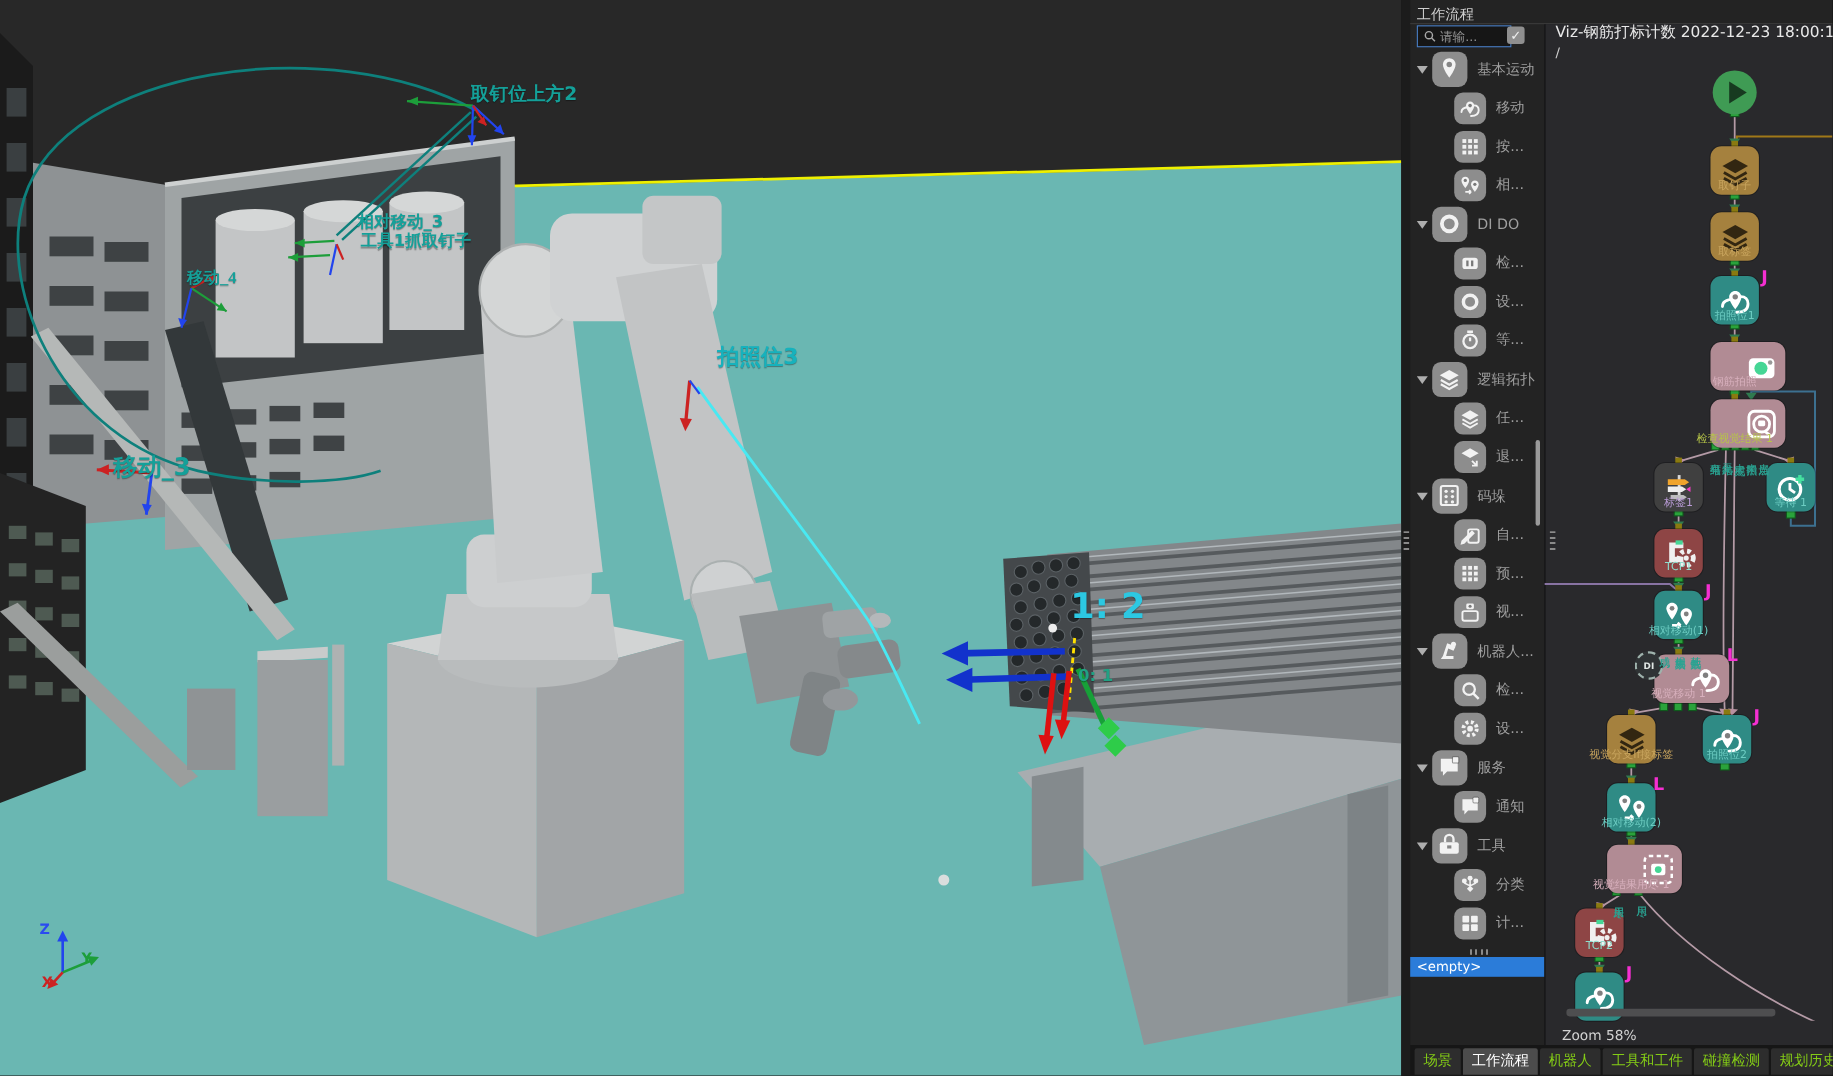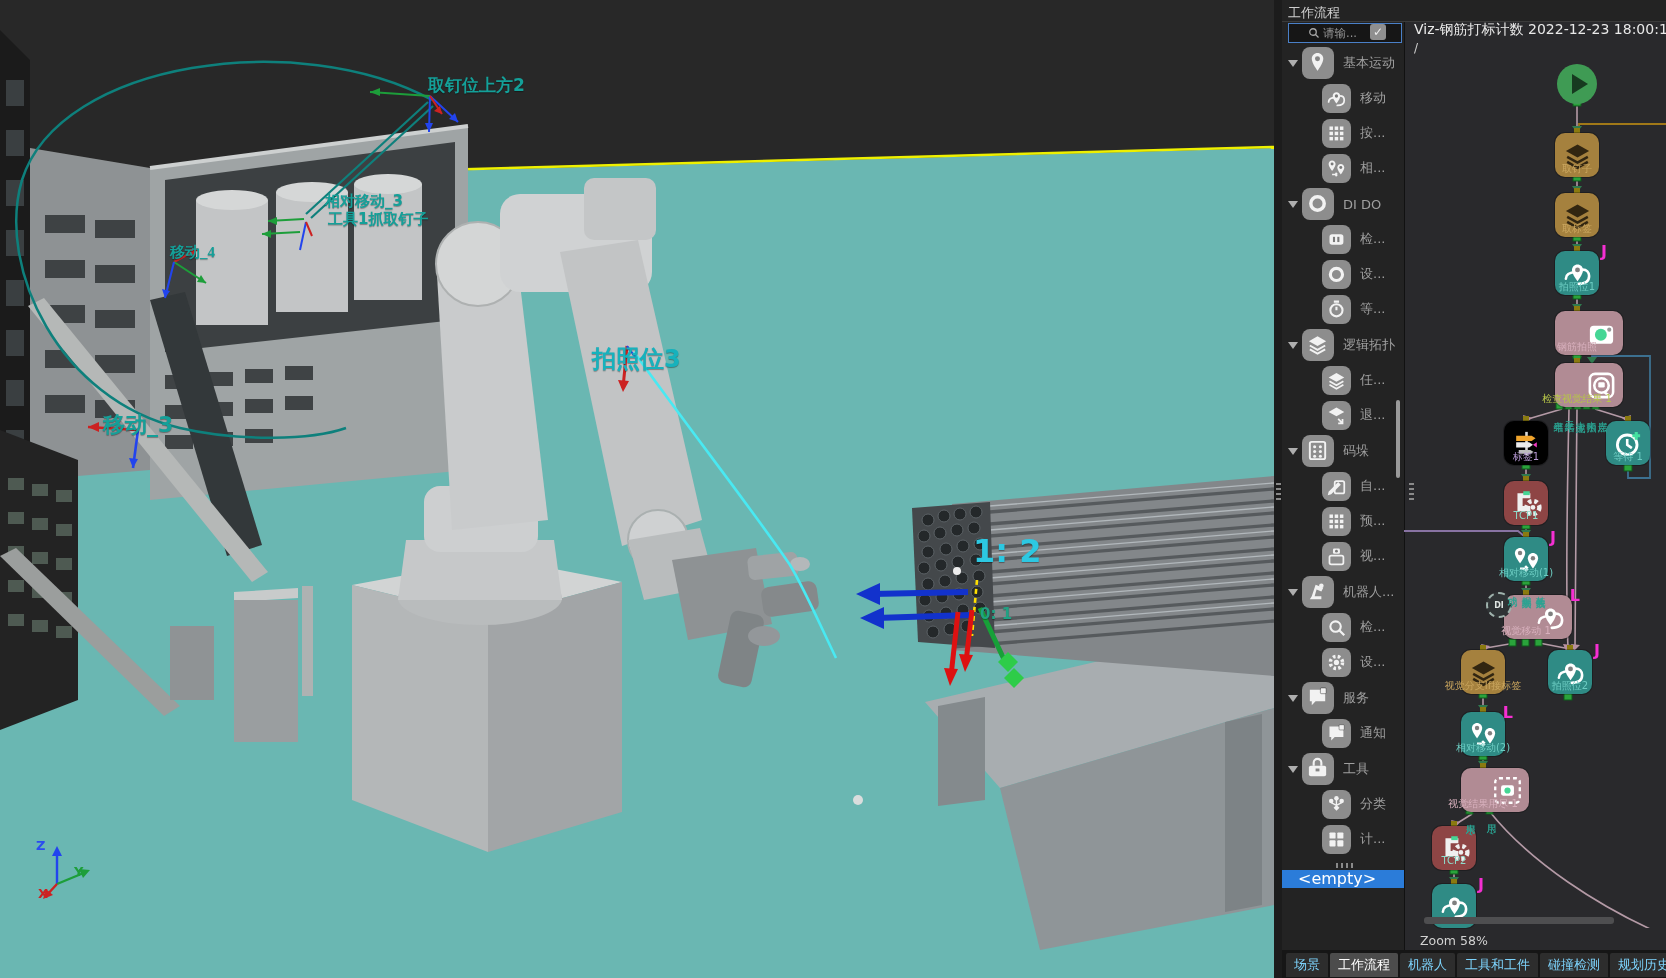--- a/index.html
+++ b/index.html
@@ -15,61 +15,61 @@
   .vplabel.mint{color:#21a183;}
   .axis-lab{position:absolute;font-size:13px;font-weight:bold;}
   
   .splitter{background:#1c1c1c;}
   .dots-v{width:5px;height:17px;background:repeating-linear-gradient(#8a8a8a 0 2px,transparent 2px 5px);}
   .dots-h{width:17px;height:5px;background:repeating-linear-gradient(90deg,#8a8a8a 0 2px,transparent 2px 5px);}
   .sbthumb{background:#9a9a9a;border-radius:2px;}
   
   #rightpanel{left:1282px;top:0;width:384px;height:978px;background:#232323;}
   .ptitle{color:#cfcfcf;font-size:13px;}
-  #searchbox{border:1px solid #4a80c8;background:#161616;height:18px;display:flex;align-items:center;padding:0 19px;gap:3px;}
+  #searchbox{border:1px solid #4a80c8;background:#161616;height:18px;display:flex;align-items:center;padding:0 5px;gap:3px;}
   #searchbox span{color:#949494;font-size:11.5px;}
   #checkbox{width:16px;height:16px;border-radius:3px;background:#8f8f8f;color:#efefef;
             font-size:12px;line-height:16px;text-align:center;font-weight:bold;}
   
   .trow{position:absolute;left:0;width:122px;height:36px;display:flex;align-items:center;}
   .tri{width:0;height:0;border-left:5px solid transparent;border-right:5px solid transparent;
        border-top:7px solid #aeaeae;margin-left:6px;}
   .ticon{border-radius:8px;background:#8d8d8d;display:flex;align-items:center;justify-content:center;color:#f2f2f2;}
   .ticon.g{width:32px;height:32px;margin-left:4px;}
   .ticon.c{width:29px;height:29px;margin-left:40px;}
   .ticon svg{width:72%;height:72%;}
   .tlab{color:#9f9f9f;font-size:13px;margin-left:9px;white-space:nowrap;}
-  #emptybar{background:#2b7cd9;color:#fff;font-size:16px;line-height:18px;padding-left:16px;}
+  #emptybar{background:#2b7cd9;color:#fff;font-size:12px;line-height:18px;padding-left:6px;}
   
   #canvas{left:1404px;top:22px;width:262px;height:928px;background:#29292c;border-left:1px solid #111;overflow:hidden;}
   .cv-title{color:#e9e9e9;font-size:14px;white-space:nowrap;}
   .cv-crumb{color:#cfcfcf;font-size:12px;}
   .zoomlab{color:#d2d2d2;font-size:12.5px;}
   
   .node{position:absolute;width:44px;height:44px;border-radius:10px;display:flex;align-items:center;justify-content:center;box-shadow:0 0 0 1px rgba(0,0,0,.25);}
   .node svg{width:31px;height:31px;}
   .nlabel{position:absolute;top:29px;left:-28px;width:100px;text-align:center;font-size:10px;white-space:nowrap;}
   .badge{position:absolute;top:-9px;right:-8px;font-size:16px;font-weight:bold;color:#f52fd2;}
   .n-orange{background:#a5813e;color:#322611;}.n-orange .nlabel{color:#c9a55e;}
   .n-teal{background:#2f8b85;color:#fff;}.n-teal .nlabel{color:#6cccc2;}
   .n-rose{background:#b18b94;color:#fff;padding-left:24px;}.n-rose .nlabel{color:#d8b0bd;}
-  .n-purple{background:#000000;color:#fff;}.n-purple .nlabel{color:#bb9cd8;}
+  .n-purple{background:#404040;color:#fff;}.n-purple .nlabel{color:#bb9cd8;}
   .n-maroon{background:#8e4545;color:#f0f0f0;}.n-maroon .nlabel{color:#8fdccc;}
   .lbl-lime{color:#b6c548 !important;}
   .playbtn{position:absolute;width:40px;height:40px;border-radius:50%;background:#3f9b54;
            display:flex;align-items:center;justify-content:center;}
   .playbtn i{display:block;width:0;height:0;border-top:10px solid transparent;border-bottom:10px solid transparent;
              border-left:16px solid #173a20;margin-left:5px;}
   .vlab{position:absolute;writing-mode:vertical-rl;text-orientation:upright;color:#2aa392;
         font-size:10px;line-height:11px;letter-spacing:1px;white-space:nowrap;}
   .dibadge{position:absolute;width:22px;height:22px;border-radius:50%;border:2px dashed #9fb3ad;
            background:#2f3335;color:#dfe6e3;font-size:8px;font-weight:bold;display:flex;align-items:center;justify-content:center;}
   
   #tabbar{left:1282px;top:950px;width:384px;height:28px;background:#161616;display:flex;gap:2px;padding-left:4px;box-sizing:border-box;}
-  .tab{height:24px;margin-top:3px;padding:0 8px;background:#2d2d2d;color:#7dd3fc;font-size:13px;
+  .tab{height:24px;margin-top:3px;padding:0 8px;background:#2d2d2d;color:#84cc16;font-size:13px;
        line-height:24px;border-radius:2px 2px 0 0;white-space:nowrap;}
   .tab.active{background:#4c4c4c;color:#fff;}
 </style>
 </head>
 <body>
 
 <svg width="0" height="0" style="position:absolute">
   <defs>
     <symbol id="s-layers" viewBox="0 0 24 24">
       <path d="M12 3.5 21 8.5 12 13.5 3 8.5Z" fill="currentColor"></path>
@@ -461,21 +461,21 @@
         <polygon points="43,899 46,889 53,895" fill="#cc2222"></polygon>
     </g>
   </svg>
 
   
   <div class="vplabel" style="left:428px;top:74px;font-size:17px;">取钉位上方2</div>
   <div class="vplabel" style="left:325px;top:192px;font-size:15px;">相对移动_3</div>
   <div class="vplabel" style="left:328px;top:210px;font-size:15px;">工具1抓取钉子</div>
   <div class="vplabel" style="left:170px;top:243px;font-size:15px;font-family:Liberation Serif, serif;">移动_4</div>
   <div class="vplabel" style="left:103px;top:410px;font-size:22px;">移动_3</div>
-  <div class="vplabel bright" style="left:592px;top:311px;font-size:24px;margin-top:32px;">拍照位3</div>
+  <div class="vplabel bright" style="left:652px;top:311px;font-size:20px;">拍照位3</div>
   <div class="vplabel cyan" style="left:973px;top:532px;font-size:32px;">1: 2</div>
   <div class="vplabel mint" style="left:980px;top:585px;font-size:15px;margin-top:20px;">0: 1</div>
   <div class="axis-lab" style="left:36px;top:838px;color:#2b4bf0;">Z</div>
   <div class="axis-lab" style="left:74px;top:864px;color:#1d9e3a;">Y</div>
   <div class="axis-lab" style="left:38px;top:886px;color:#cc2222;">X</div>
 </div>
 
 <div class="abs splitter" style="left:1274px;top:0;width:8px;height:978px;">
   <div class="dots-v abs" style="left:2px;top:483px;"></div>
 </div>

